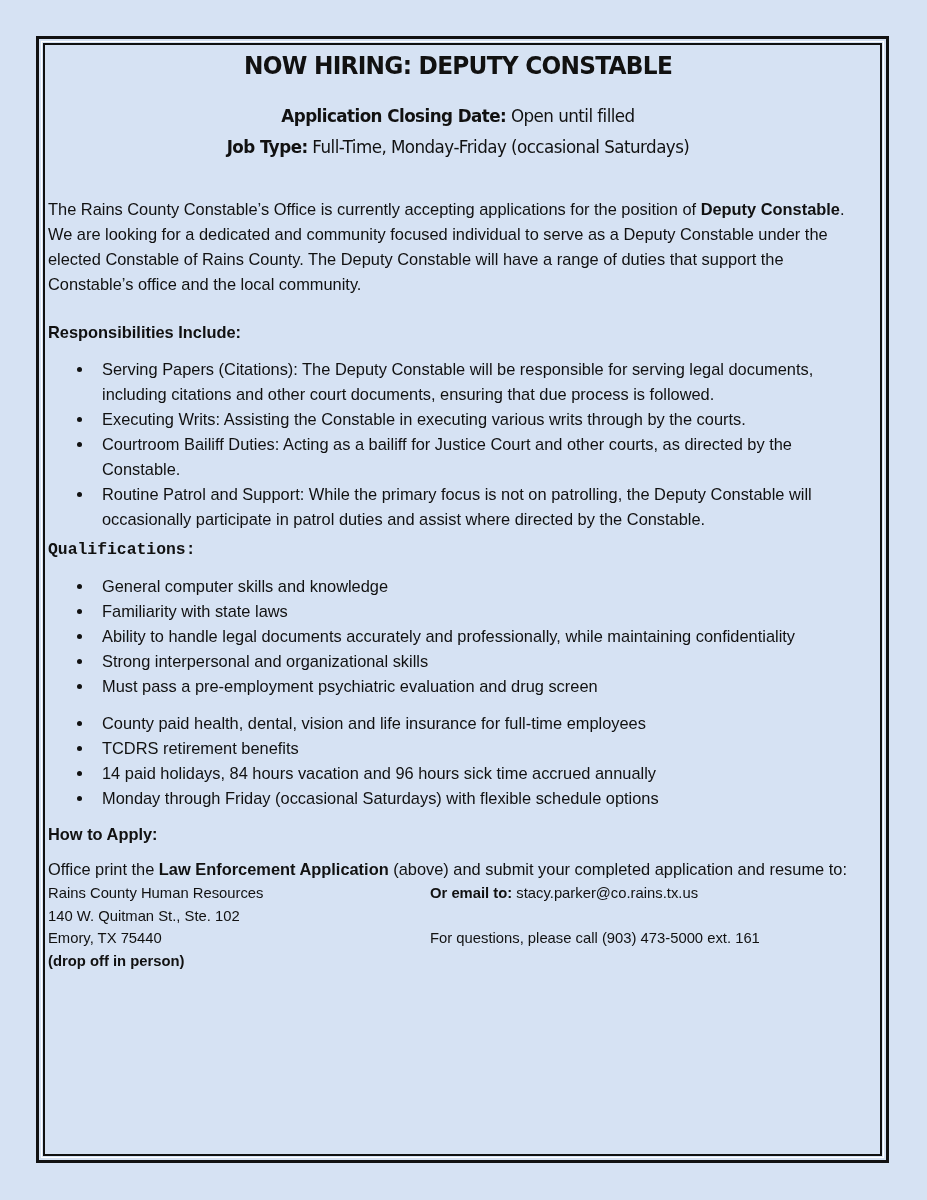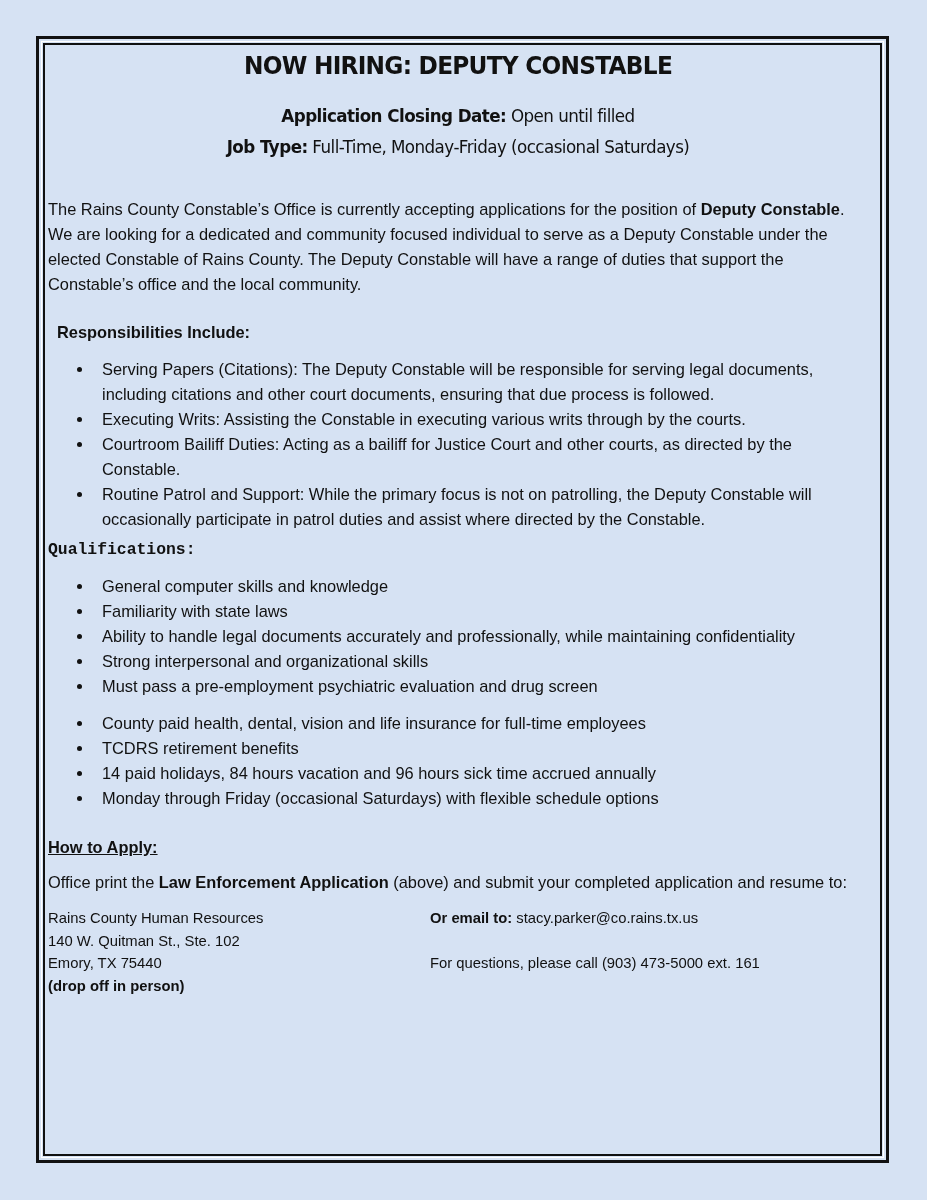--- a/index.html
+++ b/index.html
@@ -72,21 +72,21 @@
     .intro {
       margin-top: 35px;
       font-size: 16.4px;
       line-height: 25px;
     }
     .section-head {
       font-weight: bold;
       font-size: 16.4px;
       line-height: 25px;
     }
-    .sec-resp { margin-top: 23px; margin-left: 9px; }
+    .sec-resp { margin-top: 23px; }
     ul.bullets {
       list-style: none;
       margin: 12px 0 0 0;
       padding: 0;
     }
     ul.bullets li {
       position: relative;
       padding-left: 54px;
       font-size: 16.4px;
       line-height: 25px;
@@ -95,28 +95,27 @@
       position: absolute;
       left: 29px;
       top: 10px;
       width: 5px;
       height: 5px;
       border-radius: 50%;
       background: #111;
     }
     .sec-qual { margin-top: 5px; font-family: Liberation Mono, monospace; }
     .sec-ben { margin-top: 11px; }
-    .sec-apply { margin-top: 24px; text-decoration: underline; }
+    .sec-apply { margin-top: 11px; }
     .apply-text {
       margin-top: 10px;
       font-size: 16.4px;
       line-height: 25px;
     }
     .contact {
-      margin-top: 12px;
       display: flex;
       font-size: 14.8px;
       line-height: 22.5px;
     }
     .contact .col-left { width: 382px; }
     .contact .col-right { width: 430px; }
     .contact .gap { height: 22.5px; }
   </style>
 </head>
 <body>

